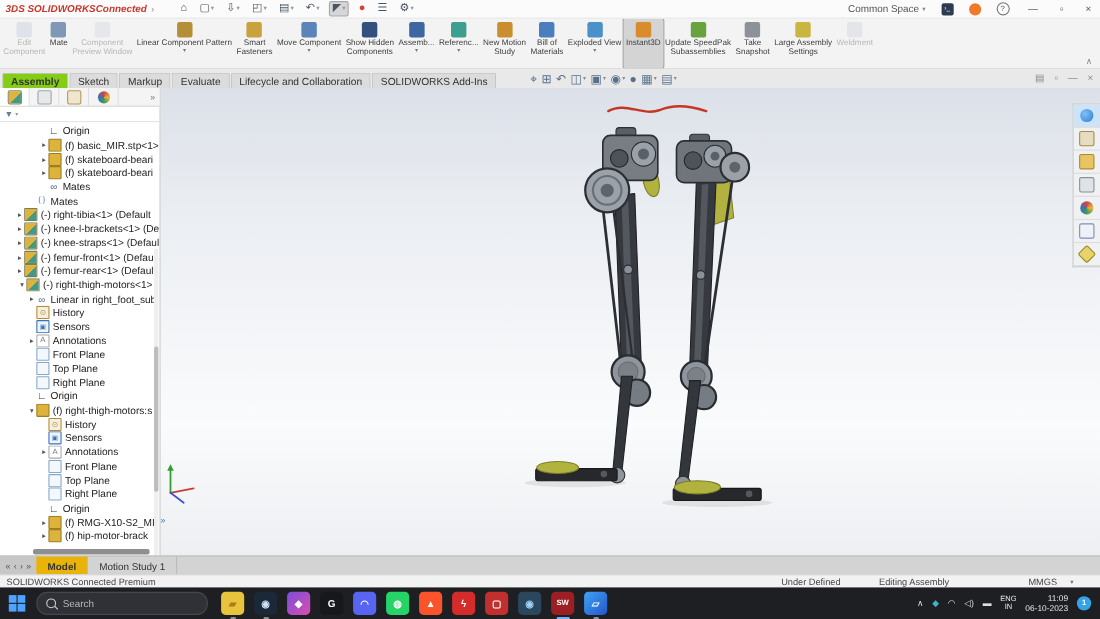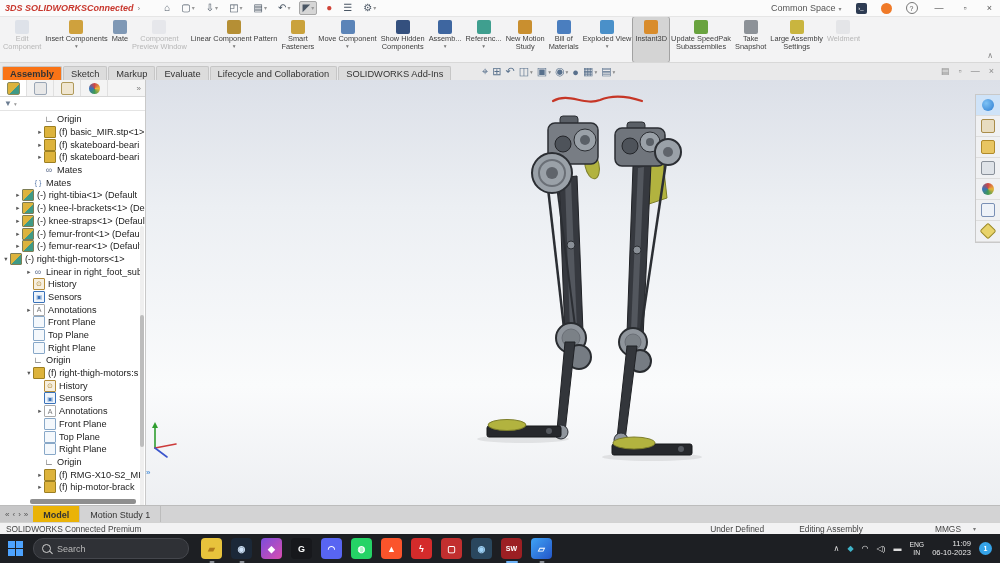--- a/index.html
+++ b/index.html
@@ -25,21 +25,21 @@
   .rb{display:flex;flex-direction:column;align-items:center;justify-content:flex-start;padding:3px 2px 0;text-align:center;color:#3d3d3d;flex:0 0 auto}
   .rb .ric{width:14px;height:14px;border-radius:2px;margin-bottom:1px}
   .rb .l{font-size:7.4px;line-height:8.4px;white-space:nowrap}
   .rb .caret{font-size:5.5px;color:#777;line-height:6px}
   .rb.disabled{color:#b6b6b6}
   .rb.disabled .ric{opacity:.3}
   .rb.active{background:#d4d4d4;outline:1px solid #a2a2a2;border-radius:2px}
   
   .tabrow{height:18px;background:#e9e9ea;border-bottom:1px solid #cfcfcf;display:flex;align-items:flex-end;padding-left:2px;position:relative}
   .tab{font-size:9.3px;padding:2px 7px 2px;background:#dcdcdc;border:1px solid #c6c6c6;border-bottom:none;color:#333;margin-right:1px;border-radius:2px 2px 0 0;white-space:nowrap}
-  .tab.active{background:#f97316;font-weight:bold}
+  .tab.active{background:#84cc16;font-weight:bold}
   .hud{position:absolute;left:482px;top:2px;display:flex;align-items:center;gap:4px;color:#58708c;font-size:11px}
   .hud .hc{font-size:5.5px;color:#8a8a8a}
   .docctl{position:absolute;right:6px;top:3px;display:flex;gap:9px;color:#8a8a8a;font-size:9px}
   
   .main{position:absolute;top:80px;left:0;width:1000px;height:425px}
   .viewport{position:absolute;inset:0;background:linear-gradient(180deg,#dce0e8 0%,#ecEFf3 30%,#fafbfc 72%,#edeff2 100%)}
   .legs{position:absolute;left:145px;top:0;width:855px;height:425px}
   
   .panel{position:absolute;left:0;top:0;width:145px;height:425px;background:#fff;border-right:1px solid #c9c9c9;display:flex;flex-direction:column}
   .ptabs{height:16px;display:flex;align-items:stretch;border-bottom:1px solid #d7d7d7;background:#f4f4f4}
@@ -180,26 +180,20 @@
   </div>
 </div>
 
 <div class="ribbon" data-name="command-manager-ribbon">
   <div class="rb disabled" data-name="edit-component-button">
       <div class="ric" data-name="edit-component-icon" style="background: rgb(174, 189, 208);"></div>
       <div class="l">Edit</div>
       <div class="l">Component</div>
 
     </div>
-    <div class="rb" data-name="insert-components-button">
-      <div class="ric" data-name="insert-components-icon" style="background: rgb(207, 161, 61);"></div>
-      <div class="l">Insert Components</div>
-      <div class="l"></div>
-      <div class="caret" data-name="dropdown-caret-icon">▾</div>
-    </div>
     <div class="rb" data-name="mate-button">
       <div class="ric" data-name="mate-icon" style="background: rgb(127, 152, 181);"></div>
       <div class="l">Mate</div>
       <div class="l"></div>
 
     </div>
     <div class="rb disabled" data-name="component-preview-window-button">
       <div class="ric" data-name="component-preview-icon" style="background: rgb(201, 206, 214);"></div>
       <div class="l">Component</div>
       <div class="l">Preview Window</div>
@@ -517,21 +511,21 @@
         <div class="trow" data-name="tree-item" style="padding-left: 14px;">
           <span class="arr" data-name="expand-arrow-icon">▸</span>
           <span class="ti" data-name="component-icon"></span>
           <span data-name="tree-item-label">(-) femur-front&lt;1&gt; (Defaul</span>
         </div>
         <div class="trow" data-name="tree-item" style="padding-left: 14px;">
           <span class="arr" data-name="expand-arrow-icon">▸</span>
           <span class="ti" data-name="component-icon"></span>
           <span data-name="tree-item-label">(-) femur-rear&lt;1&gt; (Default</span>
         </div>
-        <div class="trow" data-name="tree-item" style="padding-left: 2px;">
+        <div class="trow" data-name="tree-item" style="padding-left: 16px;">
           <span class="arr" data-name="expand-arrow-icon">▾</span>
           <span class="ti" data-name="component-icon"></span>
           <span data-name="tree-item-label">(-) right-thigh-motors&lt;1&gt;</span>
         </div>
         <div class="trow" data-name="tree-item" style="padding-left: 25px;">
           <span class="arr" data-name="expand-arrow-icon">▸</span>
           <span class="ti" data-name="mates-icon"></span>
           <span data-name="tree-item-label">Linear in right_foot_sub</span>
         </div>
         <div class="trow" data-name="tree-item" style="padding-left: 25px;">

